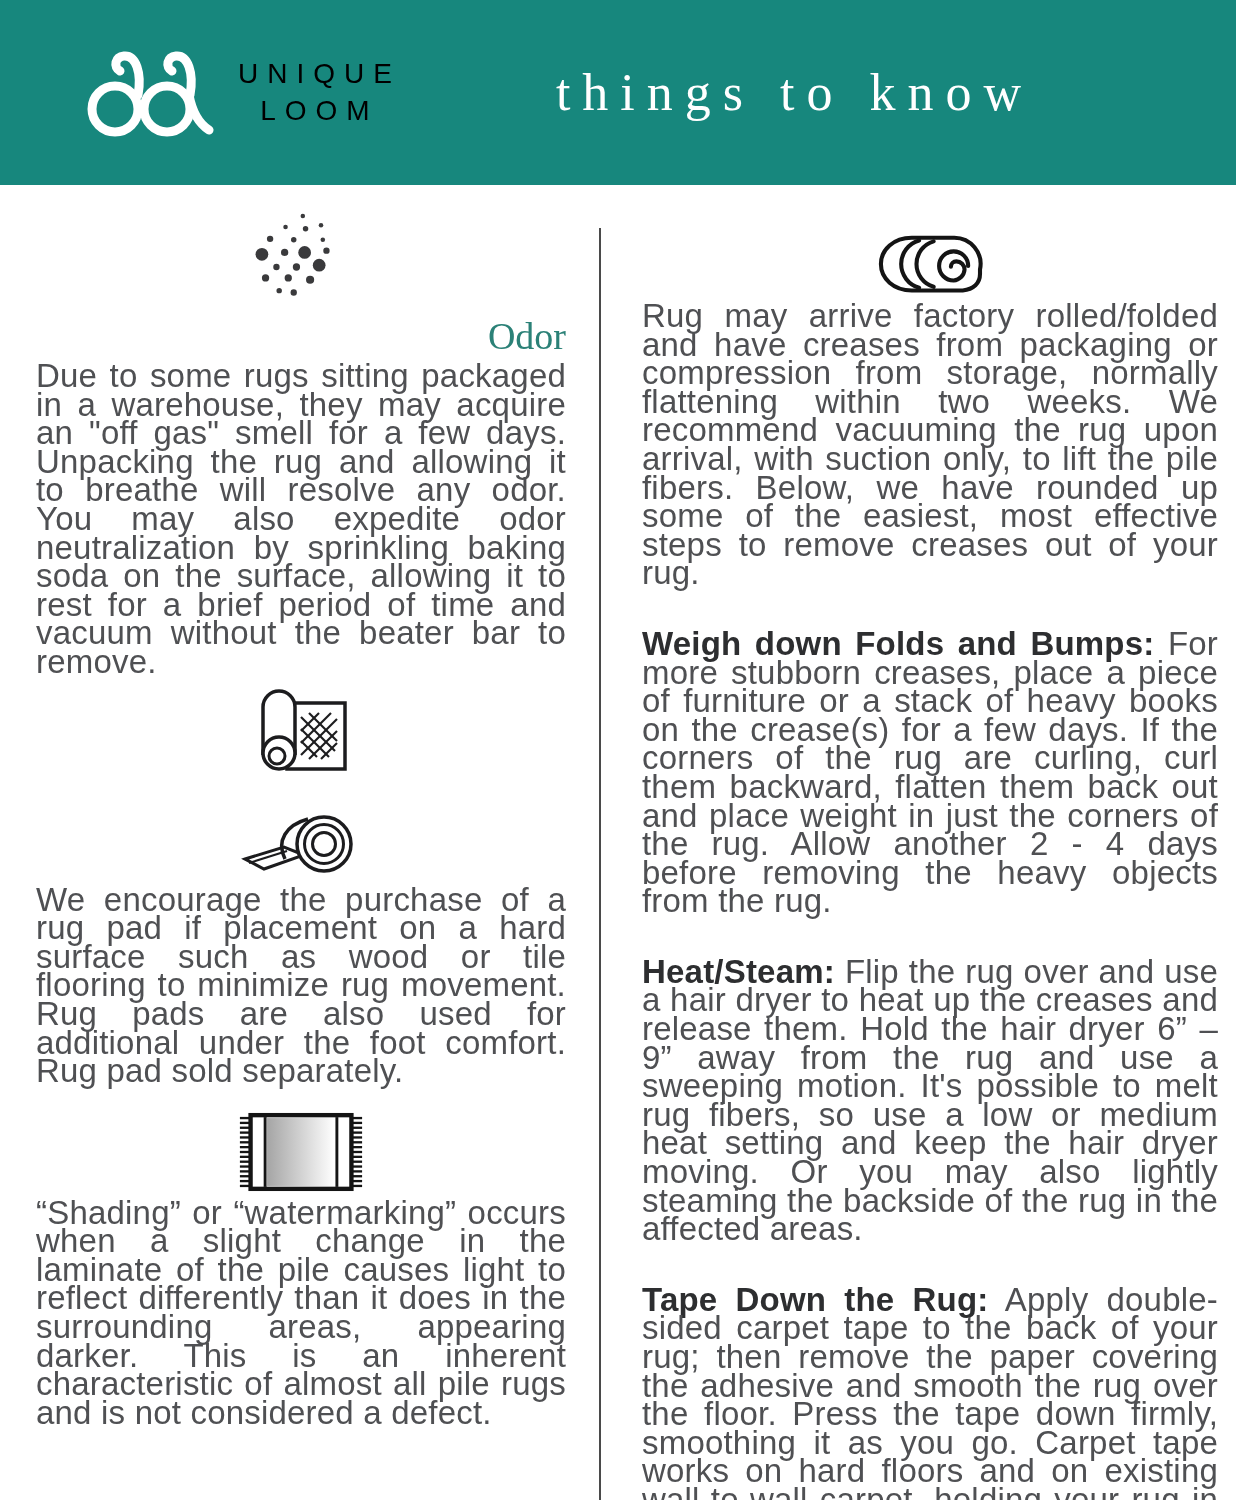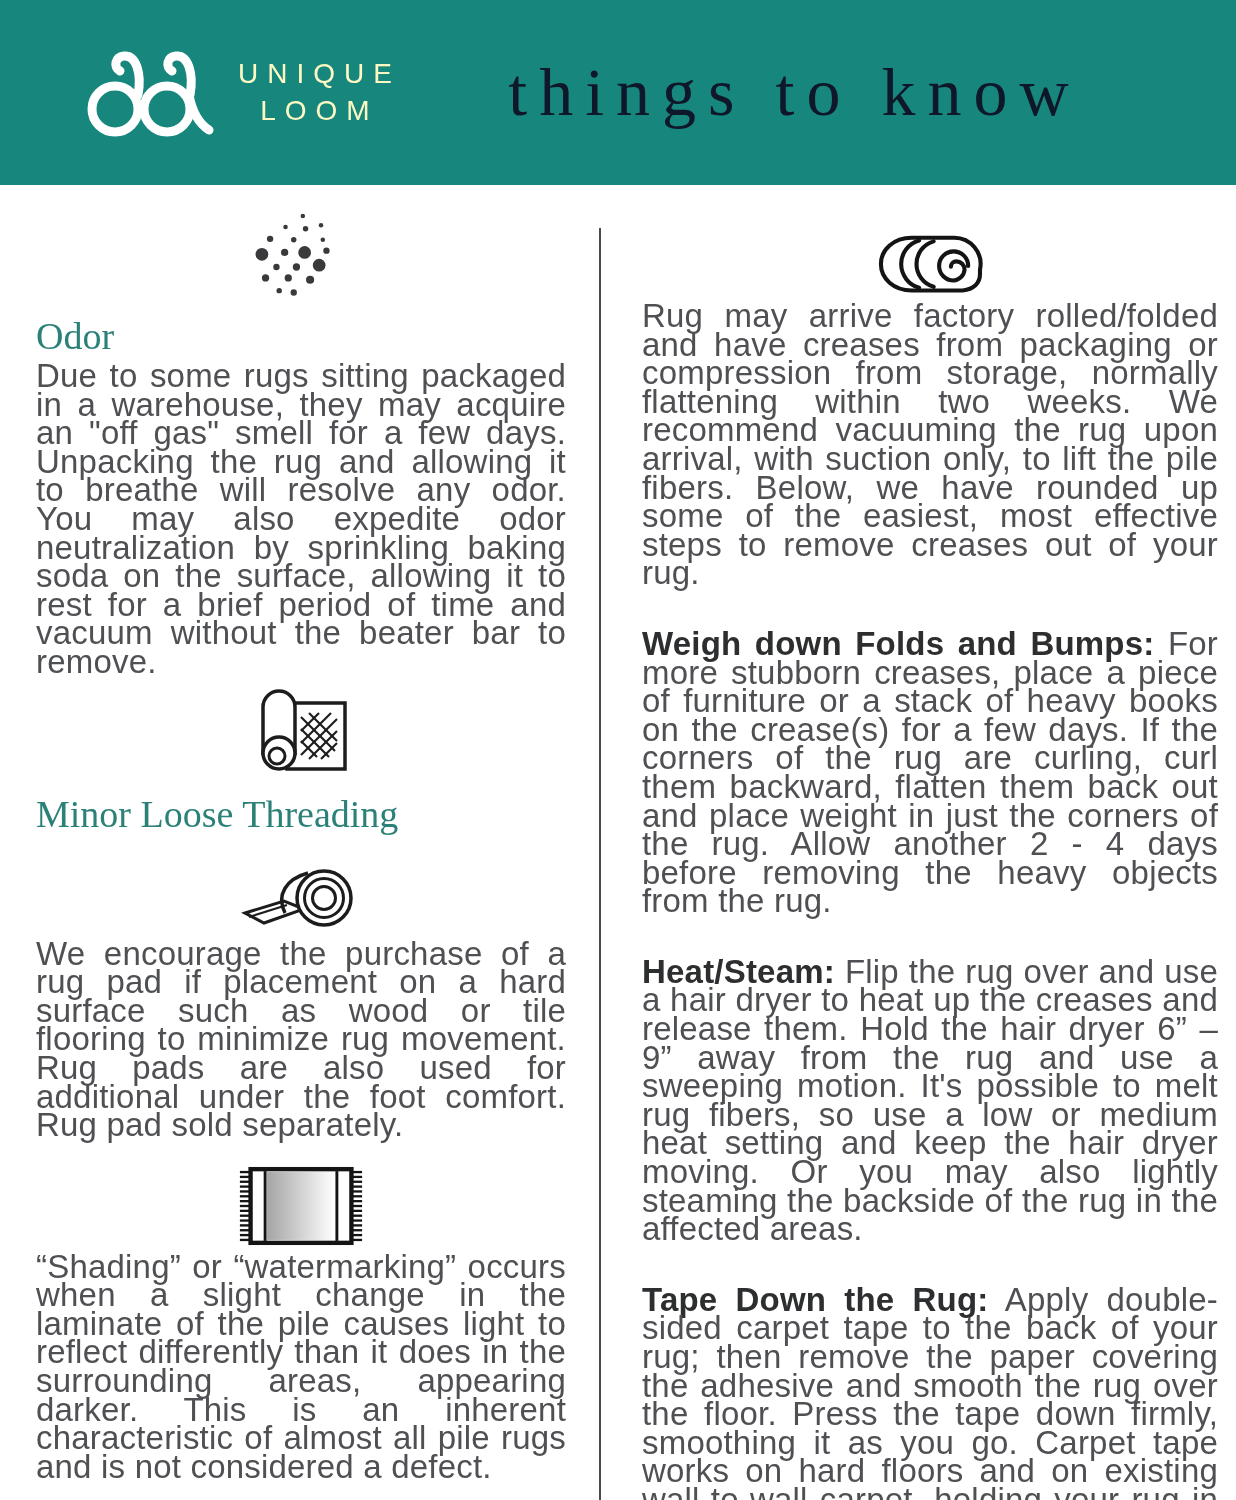--- a/index.html
+++ b/index.html
@@ -15,36 +15,36 @@
   .header {
     box-sizing: border-box;
     height: 185px;
     background: #17877d;
     display: flex;
     align-items: center;
     padding: 0 40px 0 82px;
   }
   .logo svg { display: block; }
   .brand-text {
-    color: #fef9c3;
+    color: #000000;
     margin-left: 24px;
     text-align: center;
     letter-spacing: 9px;
     font-size: 28px;
     line-height: 1.32;
     font-weight: 400;
     white-space: nowrap;
   }
   .page-title {
     flex: 1;
     text-align: center;
-    color: #0f172a;
+    color: #ffffff;
     font-family: "Liberation Serif", serif;
     font-weight: 400;
-    font-size: 68px;
+    font-size: 52px;
     letter-spacing: 12px;
     padding-right: 8px;
     white-space: nowrap;
   }
   
   .divider {
     position: absolute;
     left: 599px;
     top: 228px;
     bottom: 0;
@@ -55,21 +55,21 @@
   .col-left  { left: 36px;  width: 530px; }
   .col-right { left: 642px; width: 576px; }
 
   .icon-wrap { text-align: center; line-height: 0; }
   .mt-26 { margin-top: 26px; }
   .mt-12 { margin-top: 12px; }
   .mt-24 { margin-top: 24px; }
   .mt-48 { margin-top: 48px; }
 
   .section-heading {
-    text-align: left;
+    text-align: right;
     font-family: "Liberation Serif", serif;
     font-weight: 400;
     color: #2b8177;
     font-size: 38px;
     line-height: 42px;
     margin: 12px 0 0 0;
   }
   .body-text {
     margin: 5px 0 0 0;
     color: #4f5053;
@@ -146,21 +146,20 @@
           <path d="M 58,24 L 86,52"></path>
             <path d="M 50,28 L 84,62"></path>
             <path d="M 50,40 L 78,68"></path>
             <path d="M 50,52 L 66,68"></path>
         </g>
         <path d="M 12,66 L 12,18 A 16 16 0 0 1 44,18 L 44,66" fill="#ffffff" stroke-width="3.5"></path>
         <circle cx="28" cy="64" r="16" fill="#ffffff" stroke-width="3.5"></circle>
         <circle cx="26" cy="67" r="8" fill="#ffffff" stroke-width="3"></circle>
       </svg>
     </div>
-    <h2 class="section-heading">Minor Loose Threading</h2>
 
     <div class="icon-wrap mt-26">
       <svg width="122" height="74" viewBox="0 0 122 74" fill="none" stroke="#1c1c1e">
         <path d="M 5,52 L 44,40 L 64,48 L 24,62 Z" fill="#ffffff" stroke-width="3"></path>
         <path d="M 9,56 L 47,44" stroke-width="2"></path>
         <path d="M 68,12 C 46,18 36,34 45,52" stroke-width="3.5"></path>
         <circle cx="84" cy="37" r="27" fill="#ffffff" stroke-width="3.5"></circle>
         <circle cx="84" cy="37" r="19.5" stroke-width="3"></circle>
         <circle cx="84" cy="37" r="11.5" stroke-width="3"></circle>
       </svg>

